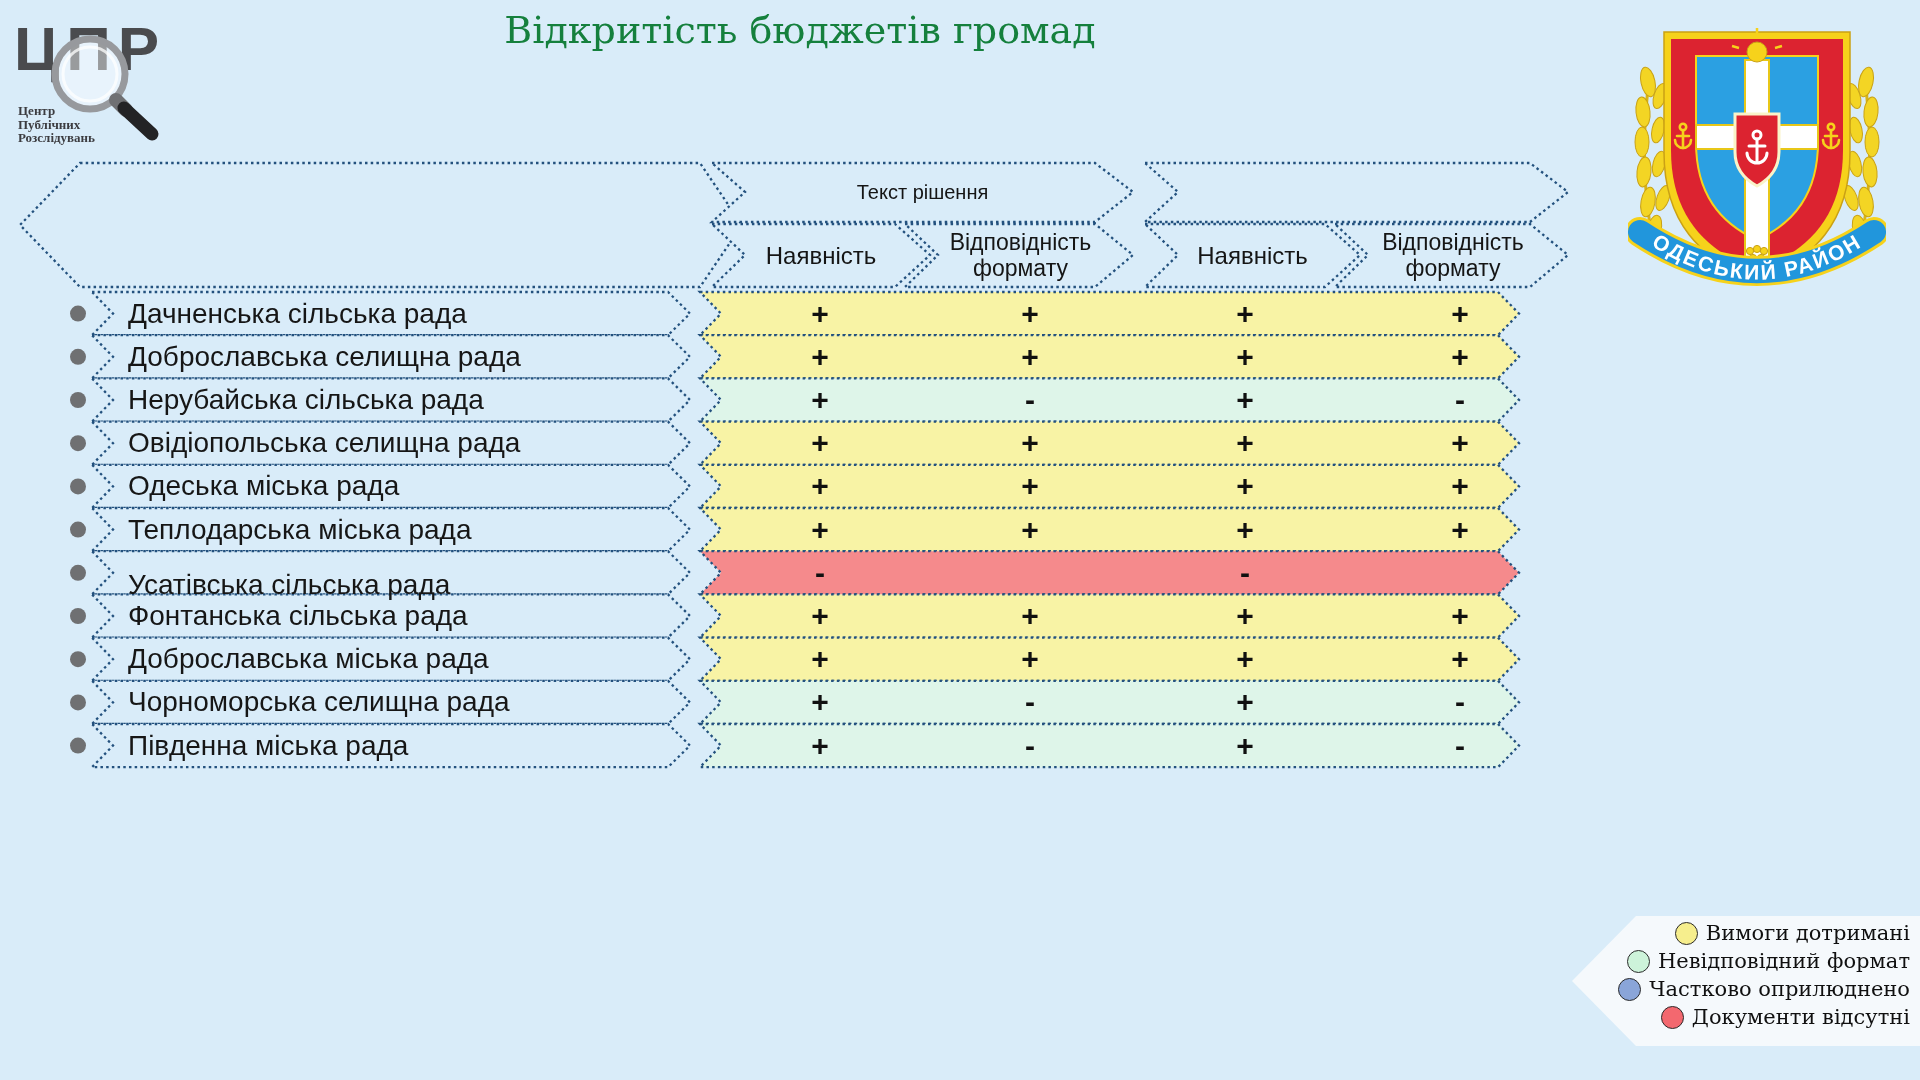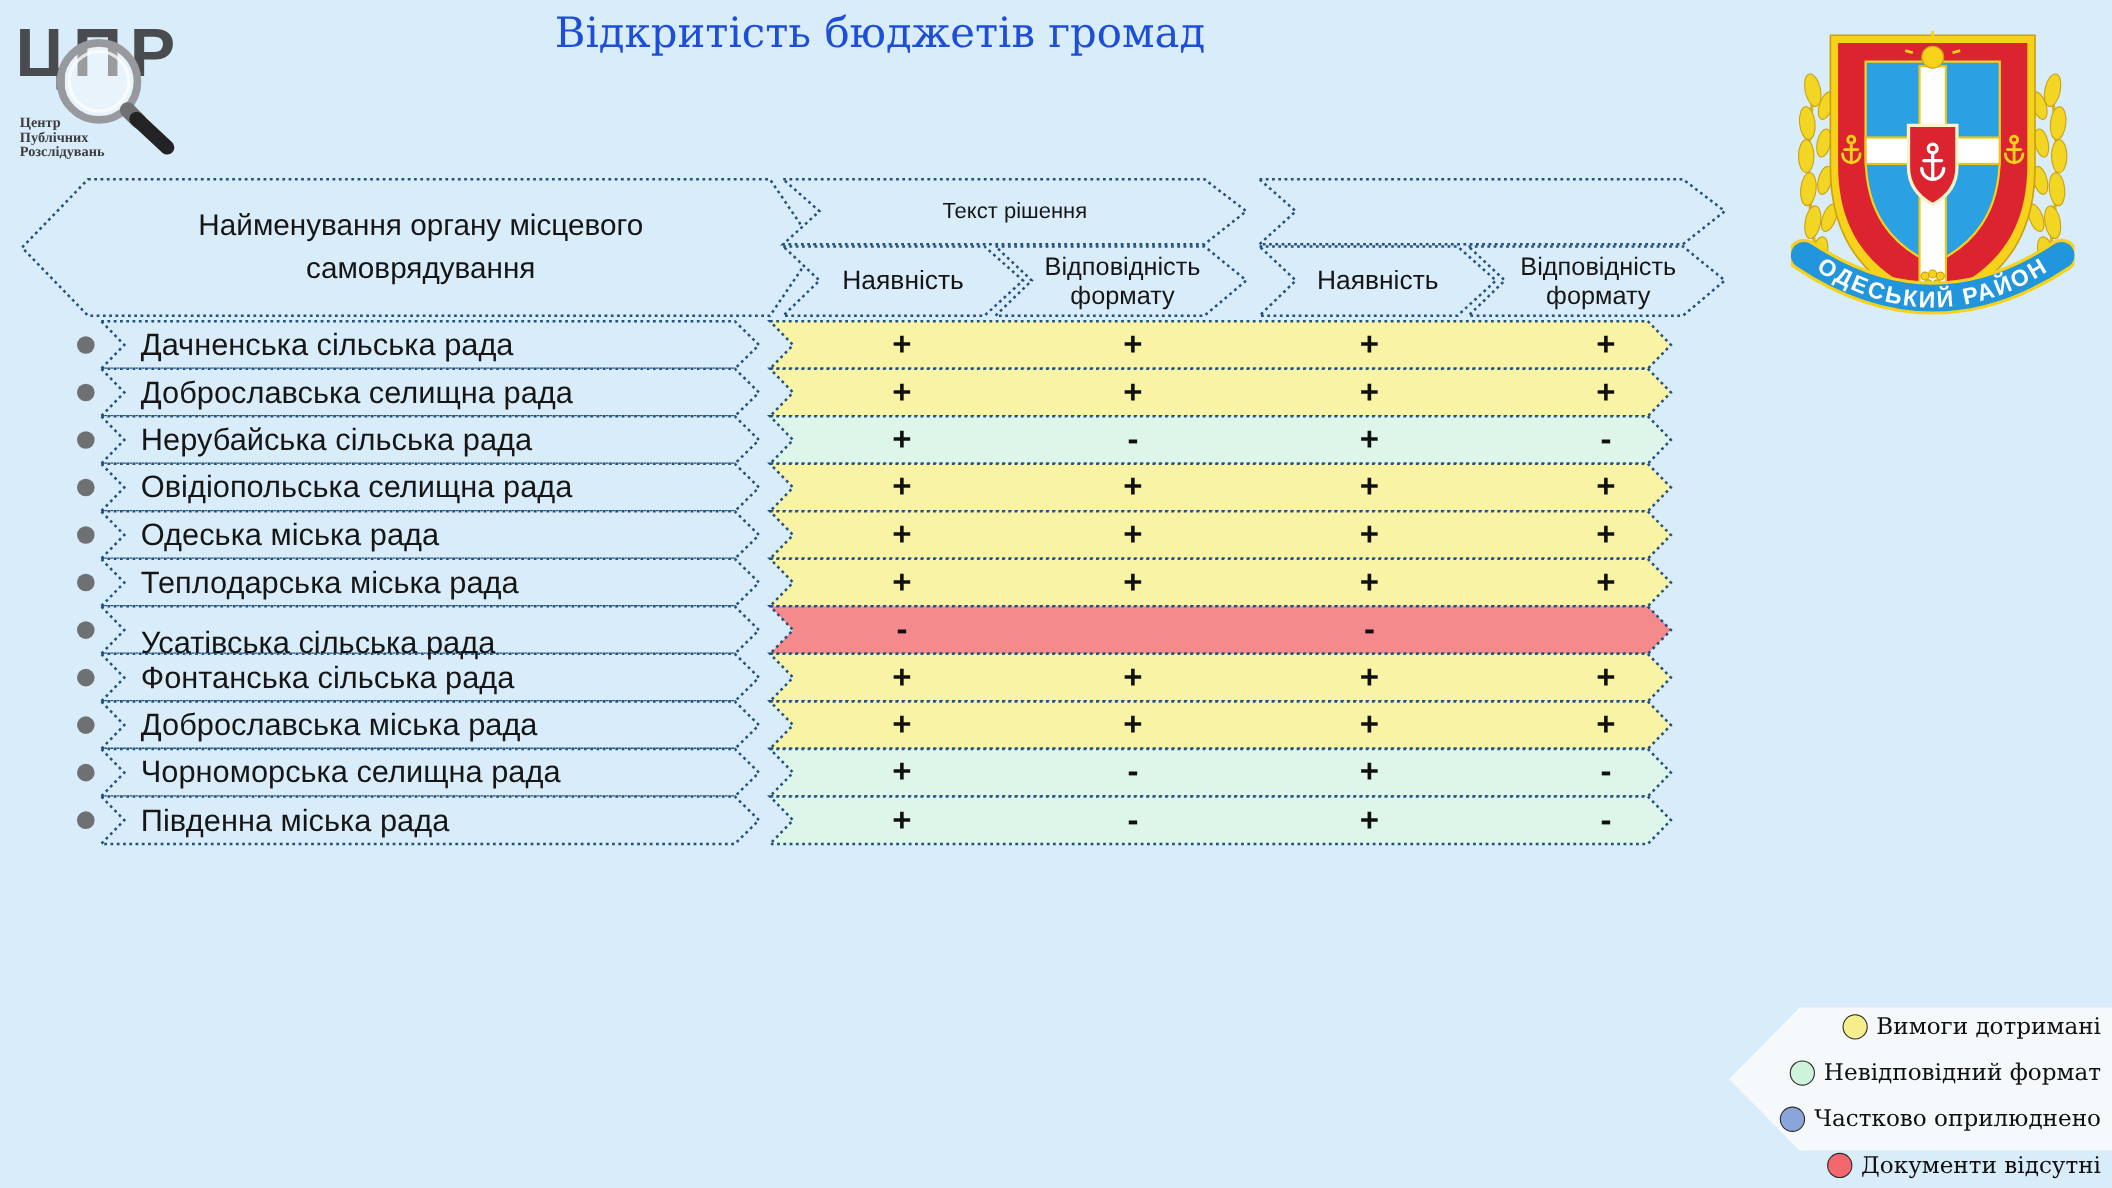--- a/index.html
+++ b/index.html
@@ -12,39 +12,39 @@
   .txt{position:absolute;z-index:3;display:flex;align-items:center;justify-content:center;text-align:center;}
   
   .logo{position:absolute;left:8px;top:16px;width:190px;height:130px;z-index:3;}
   .logo-acronym{position:absolute;left:6px;top:2px;font-size:62px;font-weight:bold;color:#4a4b4e;
                 letter-spacing:7px;line-height:62px;}
   .magnifier{position:absolute;left:38px;top:12px;z-index:4;}
   .logo-caption{position:absolute;left:10px;top:88px;font-family:"Liberation Serif",serif;
                 font-weight:bold;font-size:13px;line-height:13.5px;color:#3c3c40;text-align:left;}
   
   .title-wrap{position:absolute;left:320px;top:6px;width:960px;z-index:3;text-align:center;
-              font-family:"DejaVu Serif",serif;color:#1d4ed8;}
+              font-family:"DejaVu Serif",serif;color:#15803d;}
   .title-line1{font-size:38px;line-height:48px;}
   .title-line2{font-size:57px;font-weight:bold;line-height:62px;margin-top:2px;}
   
   .hdr-name{left:110px;top:165px;width:545px;height:120px;font-size:27px;line-height:1.45;}
   .hdr-g1{left:712px;top:163px;width:421px;height:59px;font-size:20px;}
   .hdr-g2{left:1145px;top:163px;width:423px;height:59px;font-size:26px;}
   .hdr-s1{left:712px;top:224px;width:218px;height:63px;font-size:24px;}
   .hdr-s2{left:908px;top:224px;width:225px;height:63px;font-size:23px;line-height:1.1;}
   .hdr-s3{left:1145px;top:224px;width:215px;height:63px;font-size:24px;}
   .hdr-s4{left:1338px;top:224px;width:230px;height:63px;font-size:23px;line-height:1.1;}
   
   .row-name{position:absolute;z-index:3;left:128px;width:520px;height:43.2px;display:flex;
             align-items:center;font-size:28px;color:#161616;white-space:nowrap;}
   .row-value{position:absolute;z-index:3;width:120px;height:43.2px;display:flex;align-items:center;
              justify-content:center;font-size:30px;font-weight:bold;color:#101010;}
   
   .legend{position:absolute;right:10px;top:920px;z-index:3;display:flex;flex-direction:column;
-          align-items:flex-end;gap:16px;}
+          align-items:flex-end;gap:2px;}
   .legend-item{display:flex;align-items:center;gap:8px;height:26px;
                font-family:"DejaVu Serif",serif;font-size:21px;color:#101010;}
   .legend-swatch{width:21px;height:21px;border-radius:50%;border:1.6px solid #2b2b2b;flex:0 0 auto;}
   
   .coat{position:absolute;left:1628px;top:8px;z-index:3;}
 </style>
 </head>
 <body>
 
 <div class="stage">
@@ -175,21 +175,20 @@
         <circle cx="129" cy="257" r="3.6"></circle>
     </g>
     <path d="M12,224 Q129,302 246,224" fill="none" stroke="#f6d21b" stroke-width="30" stroke-linecap="round"></path>
     <path d="M12,224 Q129,302 246,224" fill="none" stroke="#2196dc" stroke-width="24" stroke-linecap="round"></path>
     <path id="ribbonTextPath" d="M16,233 Q129,310 242,233" fill="none"></path>
     <text font-family="Liberation Sans, sans-serif" font-size="21" font-weight="bold" fill="#ffffff" letter-spacing="2">
       <textPath href="#ribbonTextPath" startOffset="50%" text-anchor="middle">ОДЕСЬКИЙ РАЙОН</textPath>
     </text>
   </svg>
 
-  <div class="txt hdr-name">Найменування органу місцевого самоврядування</div>
   <div class="txt hdr-g1">Текст рішення</div>
   <div class="txt hdr-s1">Наявність</div>
   <div class="txt hdr-s2">Відповідність формату</div>
   <div class="txt hdr-s3">Наявність</div>
   <div class="txt hdr-s4">Відповідність формату</div>
 
   <div id="rows-layer">
       <div class="row-name" style="top: 292px;">Дачненська сільська рада</div>
       <div class="row-value" style="top: 292px; left: 760px;">+</div>
       <div class="row-value" style="top: 292px; left: 970px;">+</div>

